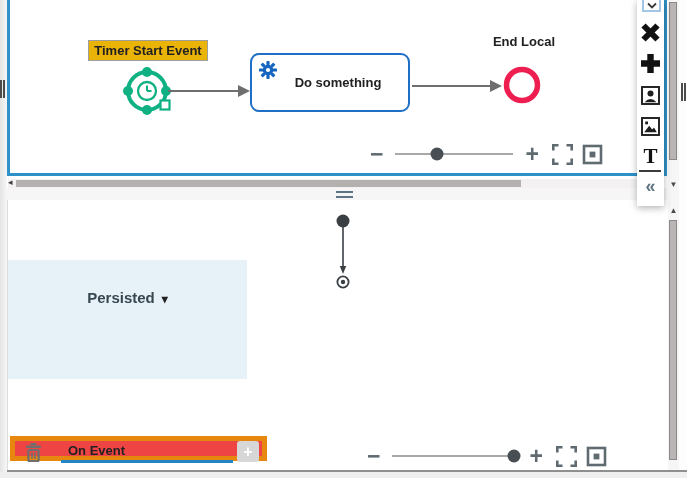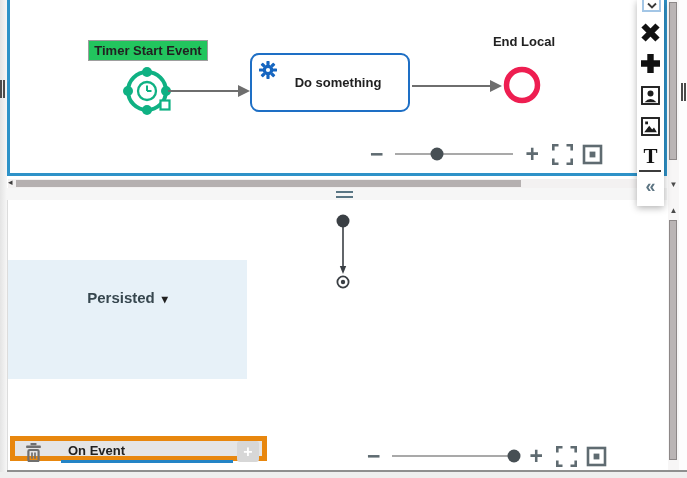--- a/index.html
+++ b/index.html
@@ -9,21 +9,21 @@
 
   
   .left-rail{left:0;top:0;width:7px;height:478px;background:linear-gradient(to right,#e4e4e4,#f7f7f7);}
   .split-handle-v{width:5px;height:18px;display:flex;justify-content:space-between;}
   .split-handle-v span{display:block;width:2px;height:100%;background:#4b4b4b;}
   .right-rail{left:679px;top:0;width:8px;height:478px;background:#fdfdfd;}
 
   
   .canvas-top{left:7px;top:0;width:660px;height:176px;box-sizing:border-box;background:#fff;
               border-left:3px solid #2e92c8;border-right:3px solid #2e92c8;border-bottom:3px solid #2e92c8;}
-  .shape-label{box-sizing:border-box;background:#22c55e;border:1px solid #9e9e9e;
+  .shape-label{box-sizing:border-box;background:#eab308;border:1px solid #9e9e9e;
                font-size:13px;font-weight:bold;color:#212121;text-align:center;line-height:20px;}
   .task-box{box-sizing:border-box;background:#fff;border:2px solid #1e6fc5;border-radius:9px;}
   .task-text{width:100%;height:100%;display:flex;align-items:center;justify-content:center;
              padding-left:16px;box-sizing:border-box;font-size:13px;font-weight:bold;color:#212121;border-radius:10px;}
   .free-label{font-size:13px;font-weight:bold;color:#212121;text-align:center;}
 
   
   .zoom-toolbar{display:flex;align-items:center;height:30px;color:#5f6b71;}
   .zoom-btn{font-size:23px;font-weight:bold;color:#5f6b71;line-height:28px;padding:0 4px;cursor:pointer;}
   .zoom-track{position:relative;height:2px;background:#a9a9a9;margin:0 8px;}
@@ -45,21 +45,21 @@
   .eq-handle span{display:block;height:2.4px;background:#5a7684;}
 
   
   .bottom-panel{left:7px;top:200px;width:660px;height:270px;background:#fff;border-left:1px solid #dcdcdc;box-sizing:border-box;}
   .blue-box{background:#e7f1f8;box-sizing:border-box;text-align:center;padding-top:29px;
             font-size:15px;font-weight:bold;color:#37474f;cursor:pointer;}
   .caret{font-size:12px;margin-left:7px;color:#212121;}
 
   
   .on-event{left:10px;top:436px;width:257px;height:25px;box-sizing:border-box;
-            border:5px solid #e8870e;background:#e5e5e5;}
+            border:5px solid #e8870e;background:#ef4444;}
   .oe-text{position:absolute;left:53px;top:2px;font-size:13px;font-weight:bold;color:#212121;}
   .oe-underline{position:absolute;left:46px;top:19px;width:172px;height:2.5px;background:#2384c6;}
   .oe-add{position:absolute;left:222px;top:0px;width:22px;height:21px;background:#d7d7d7;border-radius:3px;
           color:#fff;font-size:16px;font-weight:bold;text-align:center;line-height:21px;cursor:pointer;}
 
   
   .sidebar{left:637px;top:0;width:27px;height:206px;background:#fff;z-index:6;
            box-shadow:0 2px 7px rgba(0,0,0,.3);}
   .sb-item{position:absolute;left:0;width:27px;display:flex;justify-content:center;cursor:pointer;}
   .sb-T{font-family:"Liberation Serif",serif;font-size:21px;font-weight:bold;color:#111;line-height:21px;}

